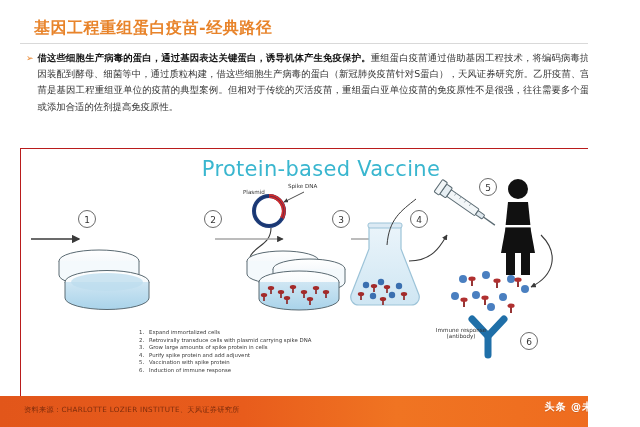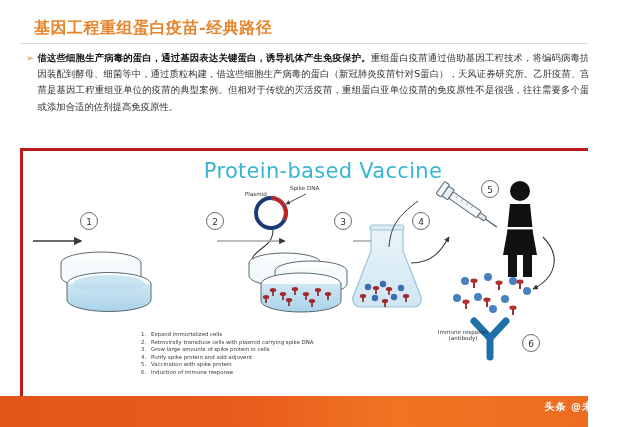--- a/index.html
+++ b/index.html
@@ -42,21 +42,21 @@
   .para .norm{font-weight:normal;color:#333;}
   .fig-caption{
     position:absolute;left:0;top:126px;width:592px;text-align:center;
     font-size:8.6px;color:#333;
     font-family:"DejaVu Sans","Liberation Sans",sans-serif;
   }
 
   
   .figure{
     position:absolute;left:20px;top:148px;width:600px;height:248px;
-    background:#ffffff;border:3px solid #b91c1c;
+    background:#ffffff;border:1px solid #b91c1c;
     overflow:hidden;
   }
   .fig-title{
     position:absolute;left:0;top:8px;width:600px;text-align:center;
     font-size:21px;letter-spacing:.3px;
     color:#39b6cf;
     font-family:"DejaVu Sans","Liberation Sans",sans-serif;
   }
   .fig-svg{position:absolute;left:0;top:0;}
 
@@ -378,16 +378,17 @@
         <span class="step-txt">Vaccination with spike protein</span>
       </div>
       <div class="step-line">
         <span class="step-num">6.</span>
         <span class="step-txt">Induction of immune response</span>
       </div>
     </div>
   </div>
 
   <div class="footer">
+    <div class="footer-src">资料来源：CHARLOTTE LOZIER INSTITUTE、天风证券研究所</div>
     <div class="watermark">头条 @未来智库</div>
   </div>
 
 </div>
 
 </body></html>

